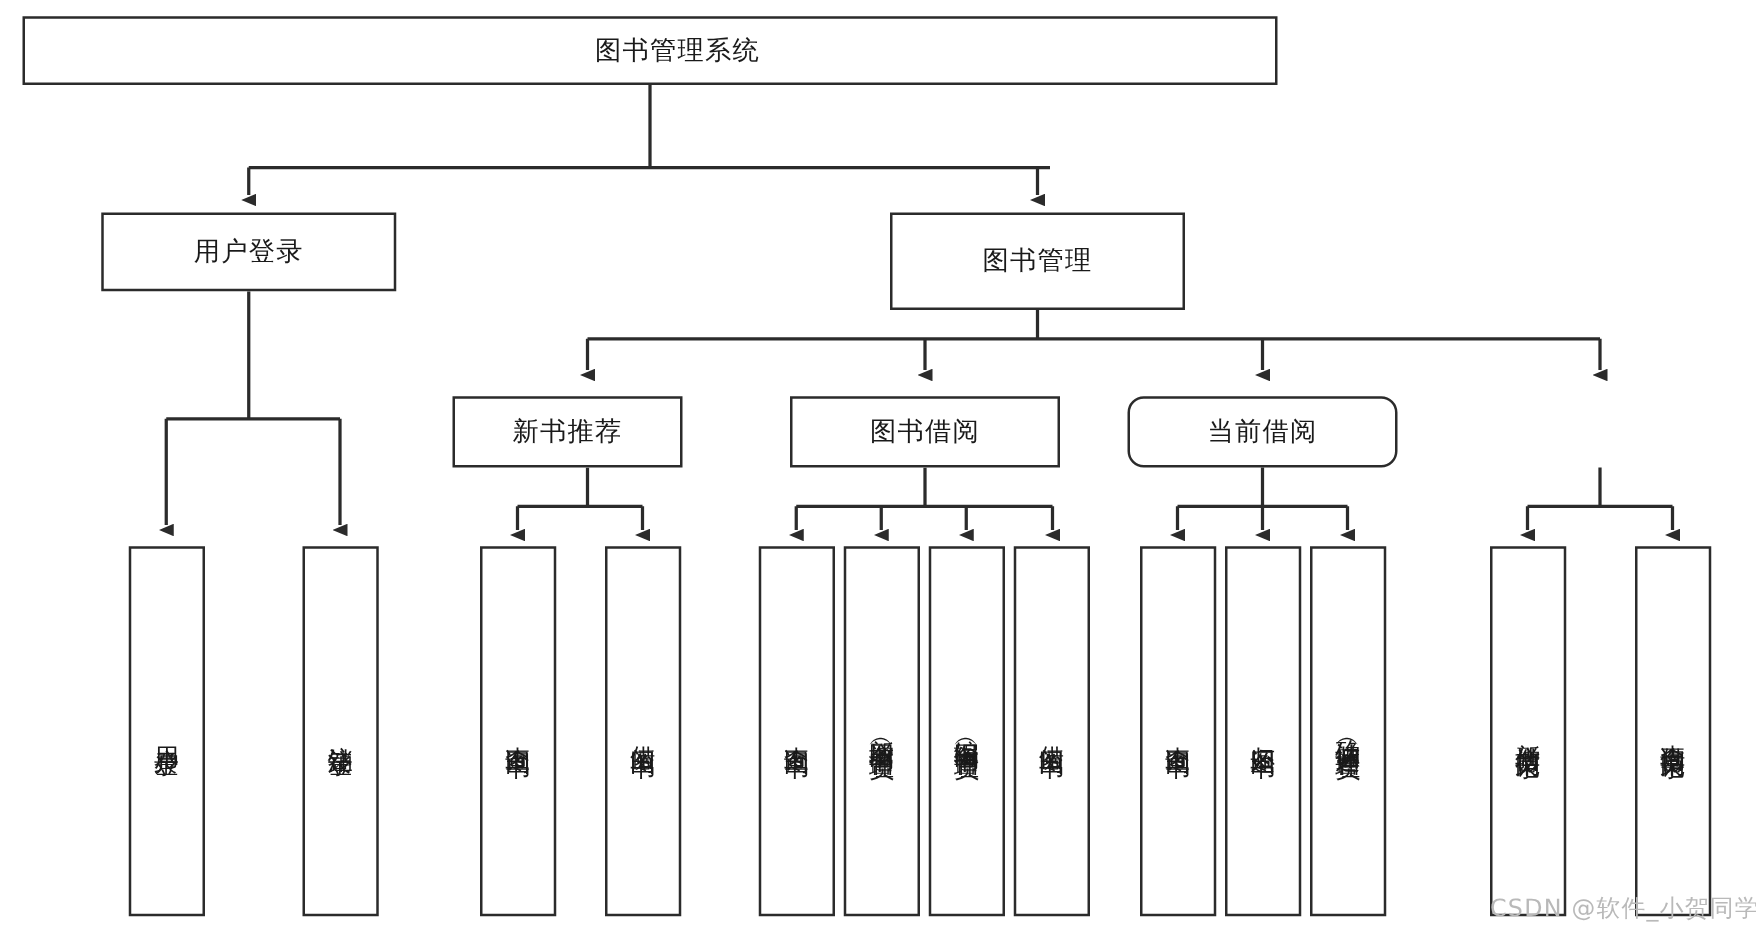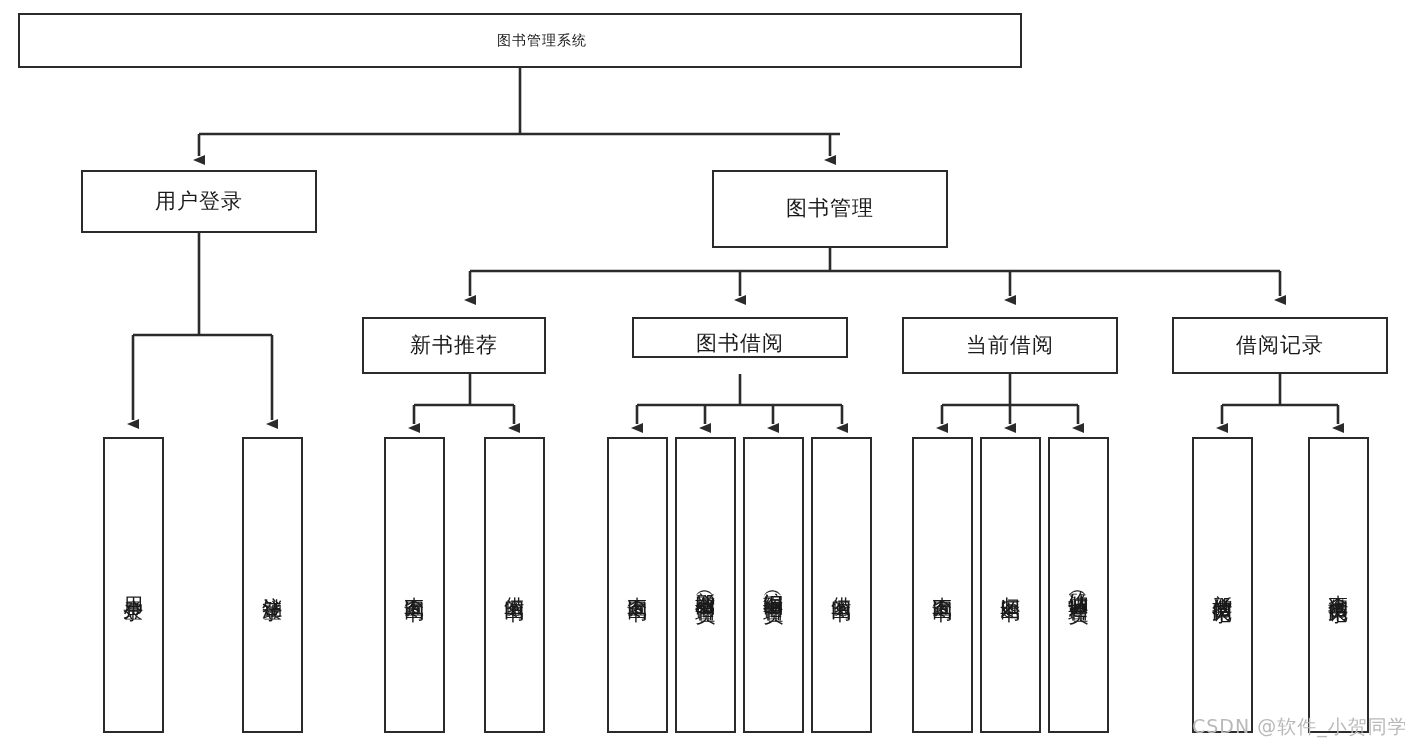--- a/index.html
+++ b/index.html
@@ -35,21 +35,21 @@
     align-items: center;
     justify-content: center;
     color: #1a1a1a;
   }
   .node.horiz {
     font-size: 21px;
     line-height: 1.2;
     letter-spacing: 1px;
   }
   .node.root {
-    font-size: 14px;
+    font-size: 21px;
     padding-left: 44px;
   }
   .node.vert {
     align-items: center;
     justify-content: center;
     padding: 6px 0;
   }
   .vlabel {
     writing-mode: vertical-rl;
     text-orientation: upright;
@@ -130,28 +130,25 @@
   <div class="node horiz" style="left:81px; top:170px; width:236px; height:63px;">
     <span>用户登录</span>
   </div>
   <div class="node horiz" style="left:712px; top:170px; width:236px; height:78px;">
     <span>图书管理</span>
   </div>
 
   <div class="node horiz" style="left:362px; top:317px; width:184px; height:57px;">
     <span>新书推荐</span>
   </div>
-  <div class="node horiz" style="left:632px; top:317px; width:216px; height:41px;align-items:flex-end;">
+  <div class="node horiz" style="left:632px; top:317px; width:216px; height:57px;">
     <span>图书借阅</span>
   </div>
-  <div class="node horiz" style="left:902px; top:317px; width:216px; height:57px;">
+  <div class="node horiz" style="left:902px; top:317px; width:216px; height:57px;border-radius:13px;">
     <span>当前借阅</span>
-  </div>
-  <div class="node horiz" style="left:1172px; top:317px; width:216px; height:57px;">
-    <span>借阅记录</span>
   </div>
 
   <div class="node vert" style="left:103px; top:437px; width:61px; height:296px;">
     <span class="vlabel">用户登录</span>
   </div>
   <div class="node vert" style="left:242px; top:437px; width:61px; height:296px;">
     <span class="vlabel">注销登录</span>
   </div>
 
   <div class="node vert" style="left:384px; top:437px; width:61px; height:296px;">

